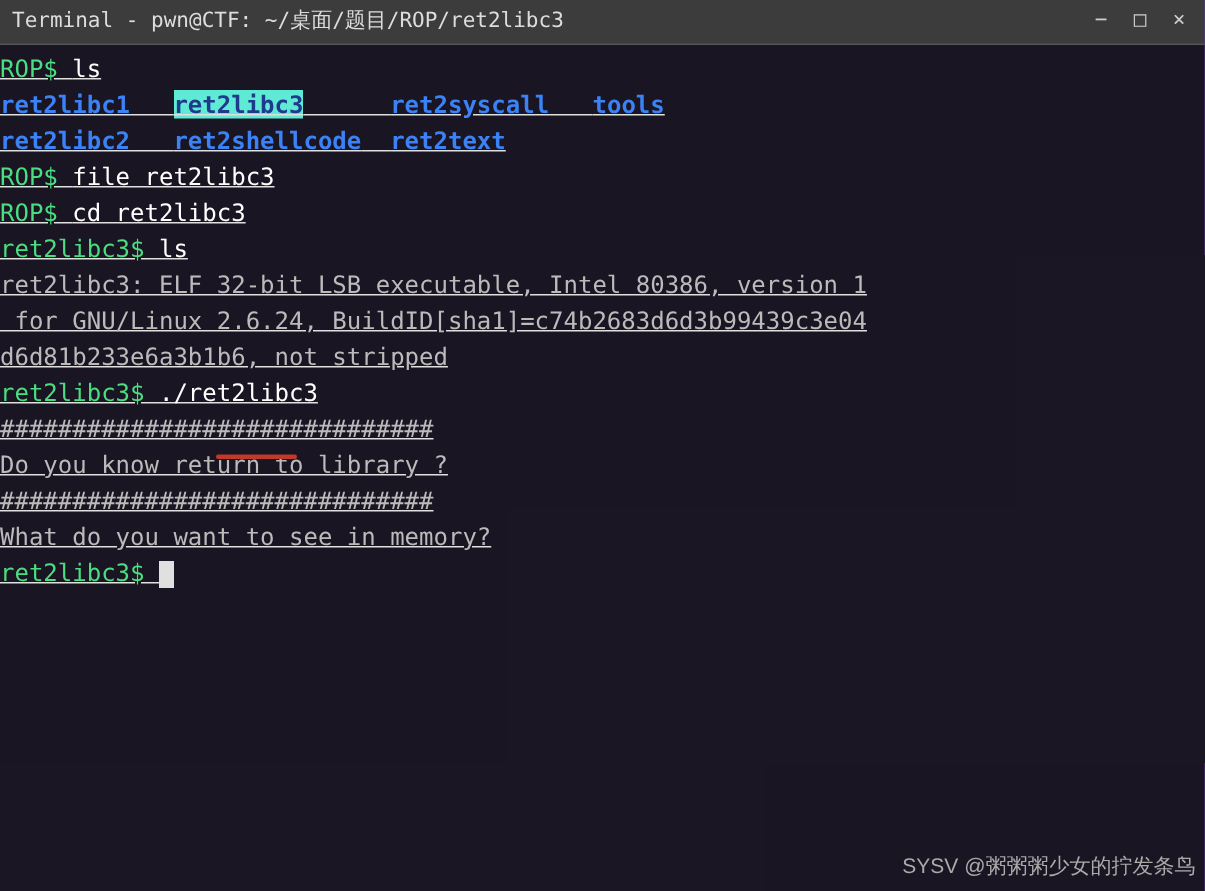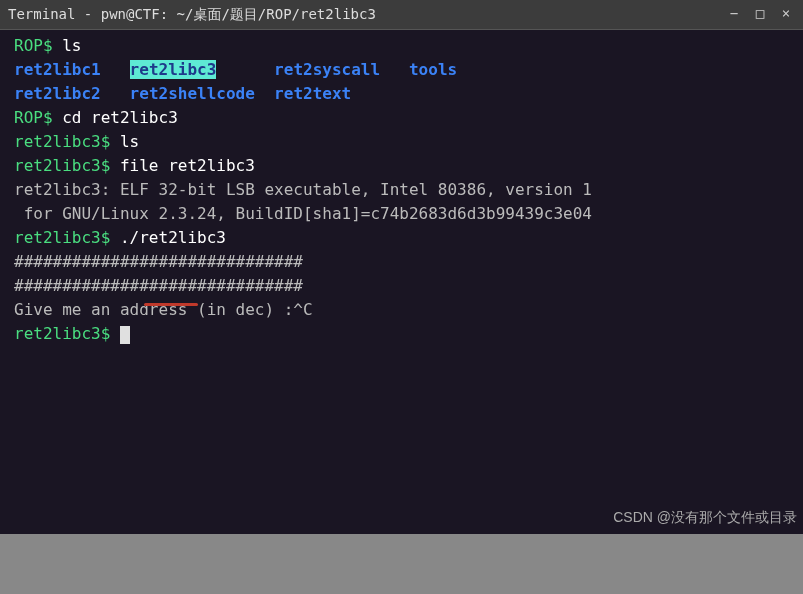--- a/index.html
+++ b/index.html
@@ -12,21 +12,21 @@
       font-size: 16px;
       line-height: 1.5;
       background: #888;
       width: 803px;
       height: 594px;
       position: relative;
       overflow: hidden;
     }
     .window {
       width: 803px;
-      height: 534px;
+      height: 594px;
       background: #6d28d9;
       position: relative;
     }
     .titlebar {
       height: 30px;
       background: #3c3c3c;
       display: flex;
       align-items: center;
       padding: 0 8px;
       position: relative;
@@ -49,25 +49,26 @@
       height: 14px;
       color: #ccc;
       font-size: 14px;
       line-height: 14px;
       cursor: pointer;
       display: flex;
       align-items: center;
       justify-content: center;
     }
     .terminal-body {
-      padding: 4px 14px;
+      padding: 4px 0;
       color: #e0e0e0;
       background: rgba(20, 20, 20, 0.92);
       height: calc(100% - 30px);
       position: relative;
+      text-decoration: underline;
     }
     .line {
       white-space: pre;
       font-family: "DejaVu Sans Mono", monospace;
       font-size: 16px;
       line-height: 24px;
     }
     .green { color: #4ade80; }
     .green-bold { color: #22c55e; font-weight: bold; }
     .blue-bold { color: #3b82f6; font-weight: bold; text-align: right; }
@@ -117,39 +118,41 @@
   </div>
 
   <div class="terminal-body">
 
     <div class="line"><span class="green">ROP$ </span><span class="white">ls</span></div>
 
     <div class="line"><span class="blue-bold">ret2libc1</span><span>   </span><span class="highlighted">ret2libc3</span><span>      </span><span class="blue-bold">ret2syscall</span><span>   </span><span class="blue-bold">tools</span></div>
 
     <div class="line"><span class="blue-bold">ret2libc2</span><span>   </span><span class="blue-bold">ret2shellcode</span><span>  </span><span class="blue-bold">ret2text</span></div>
 
+    <div class="line"><span class="green">ROP$ </span><span class="white">file ret2libc3</span></div>
 
 
     <div class="line"><span class="green">ROP$ </span><span class="white">cd ret2libc3</span></div>
 
     <div class="line"><span class="green">ret2libc3$ </span><span class="white">ls</span></div>
 
 
-    <div class="line"><span class="green">ret2libc3$ </span><span class="white">file ret2libc3</span></div>
 
     <div class="line gray">ret2libc3: ELF 32-bit LSB executable, Intel 80386, version 1</div>
-    <div class="line gray"> for GNU/Linux 2.3.24, BuildID[sha1]=c74b2683d6d3b99439c3e04</div>
+    <div class="line gray"> for GNU/Linux 2.6.24, BuildID[sha1]=c74b2683d6d3b99439c3e04</div>
+    <div class="line gray">d6d81b233e6a3b1b6, not stripped</div>
 
 
 
     <div class="line"><span class="green">ret2libc3$ </span><span class="white">./ret2libc3</span></div>
 
     <div class="line gray">##############################</div>
+    <div class="line gray">Do you know return to library ?</div>
     <div class="line gray">##############################</div>
-    <div class="line gray">Give me an address (in dec) :^C</div>
+    <div class="line gray">What do you want to see in memory?</div>
 
     <div class="line"><span class="green">ret2libc3$ </span><span class="cursor-block"></span></div>
 
     <div class="red-underline"></div>
 
-    <div class="watermark">CSDN @没有那个文件或目录</div>
+    <div class="watermark">SYSV @粥粥粥少女的拧发条鸟</div>
   </div>
 </div>
 
 </body></html>

